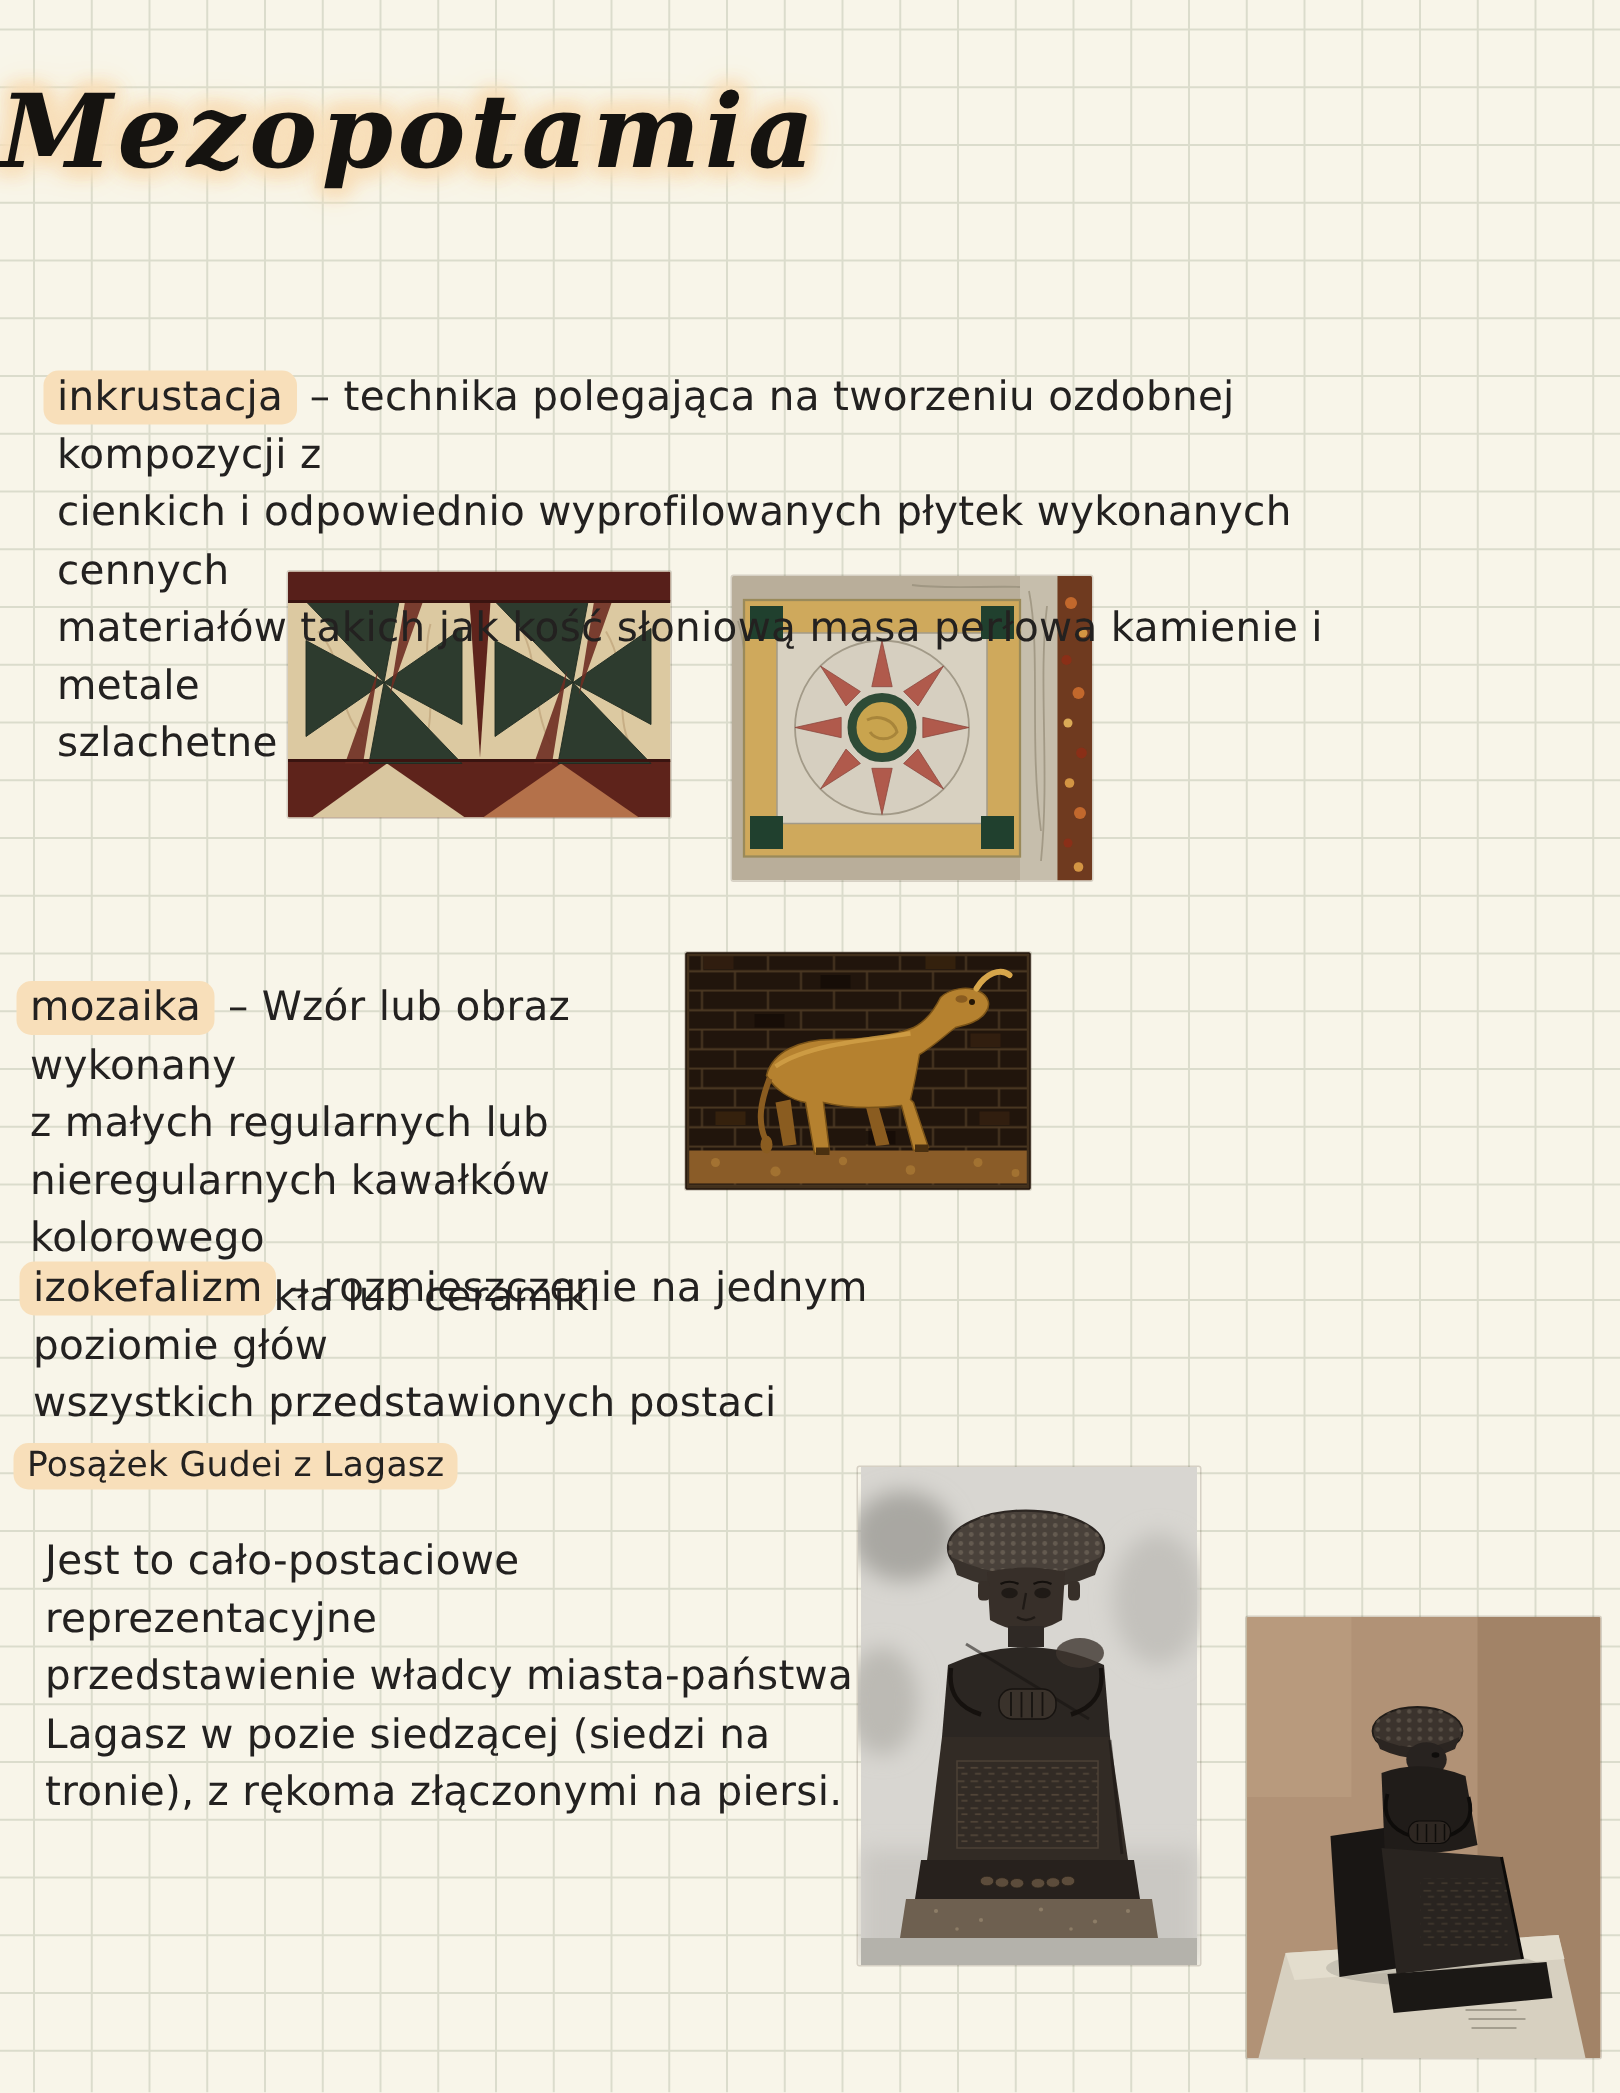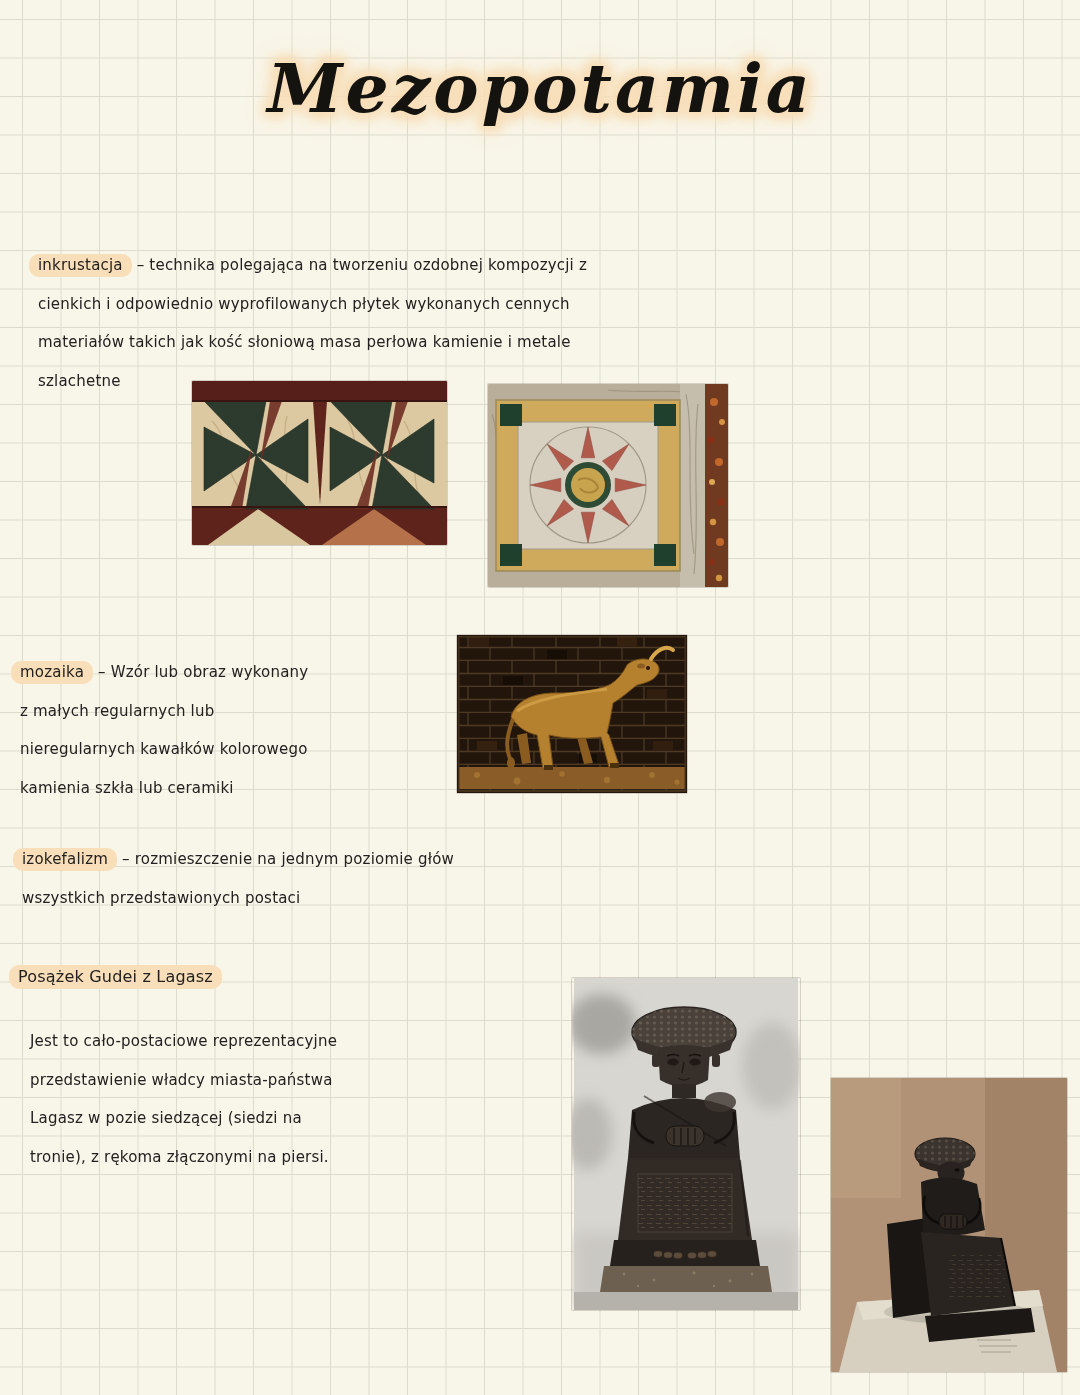--- a/index.html
+++ b/index.html
@@ -19,21 +19,20 @@
     position:relative;width:1080px;height:1395px;
     background-color:var(--paper);
     background-image:
       linear-gradient(to right, var(--grid-line) 1px, transparent 1px),
       linear-gradient(to bottom, var(--grid-line) 1px, transparent 1px);
     background-size:38.5px 38.5px;
     background-position:22px 19px;
   }
   .script-title{
     position:absolute;left:0;right:0;top:2px;
-    text-align:center;
     font-family:"DejaVu Serif","Liberation Serif",serif;
     font-style:italic;font-weight:700;
     font-size:68px;letter-spacing:3px;color:#151310;
     text-shadow:
       0 0 10px var(--highlight), 0 0 16px var(--highlight),
       3px 3px 12px var(--highlight), -3px -3px 12px var(--highlight),
       3px -3px 14px var(--highlight), -3px 3px 14px var(--highlight),
       0 0 28px var(--highlight);
     z-index:4;
   }
@@ -44,37 +43,37 @@
     font-size:51px;letter-spacing:1px;color:#151310;
     text-shadow:
       0 0 10px var(--highlight), 0 0 16px var(--highlight),
       3px 3px 12px var(--highlight), -3px -3px 12px var(--highlight),
       0 0 26px var(--highlight);
     z-index:4;
   }
   .para{
     position:absolute;
     margin:0;
-    font-size:15px;line-height:38.5px;
+    font-size:27px;line-height:38.5px;
     letter-spacing:.2px;
     color:var(--ink);
     white-space:pre-line;
     z-index:5;
   }
   .hl{
     background:var(--highlight);
     border-radius:10px;
     padding:2px 9px 3px;
     margin-left:-9px;
     box-decoration-break:clone;
   }
   #p-inkrustacja{left:38px;top:246px;width:880px;}
   #p-mozaika{left:20px;top:606px;width:480px;margin-top:47px;}
   #p-izokefalizm{left:22px;top:840px;width:660px;}
-  #gudea-heading{left:18px;top:958px;width:520px;font-size:16px;}
+  #gudea-heading{left:18px;top:958px;width:520px;font-size:23px;}
   #p-gudea-1{left:30px;top:1022px;width:540px;}
   #p-gudea-2{left:14px;top:1192px;width:660px;}
   .photo{
     position:absolute;z-index:2;
     box-shadow:0 0 0 1px rgba(60,45,25,.18);
     border-radius:1px;
   }
   #img-inlay-panel{left:192px;top:381px;width:255px;height:164px;}
   #img-inlay-sun{left:488px;top:384px;width:240px;height:203px;}
   #img-mosaic-bull{left:457px;top:635px;width:230px;height:158px;}

